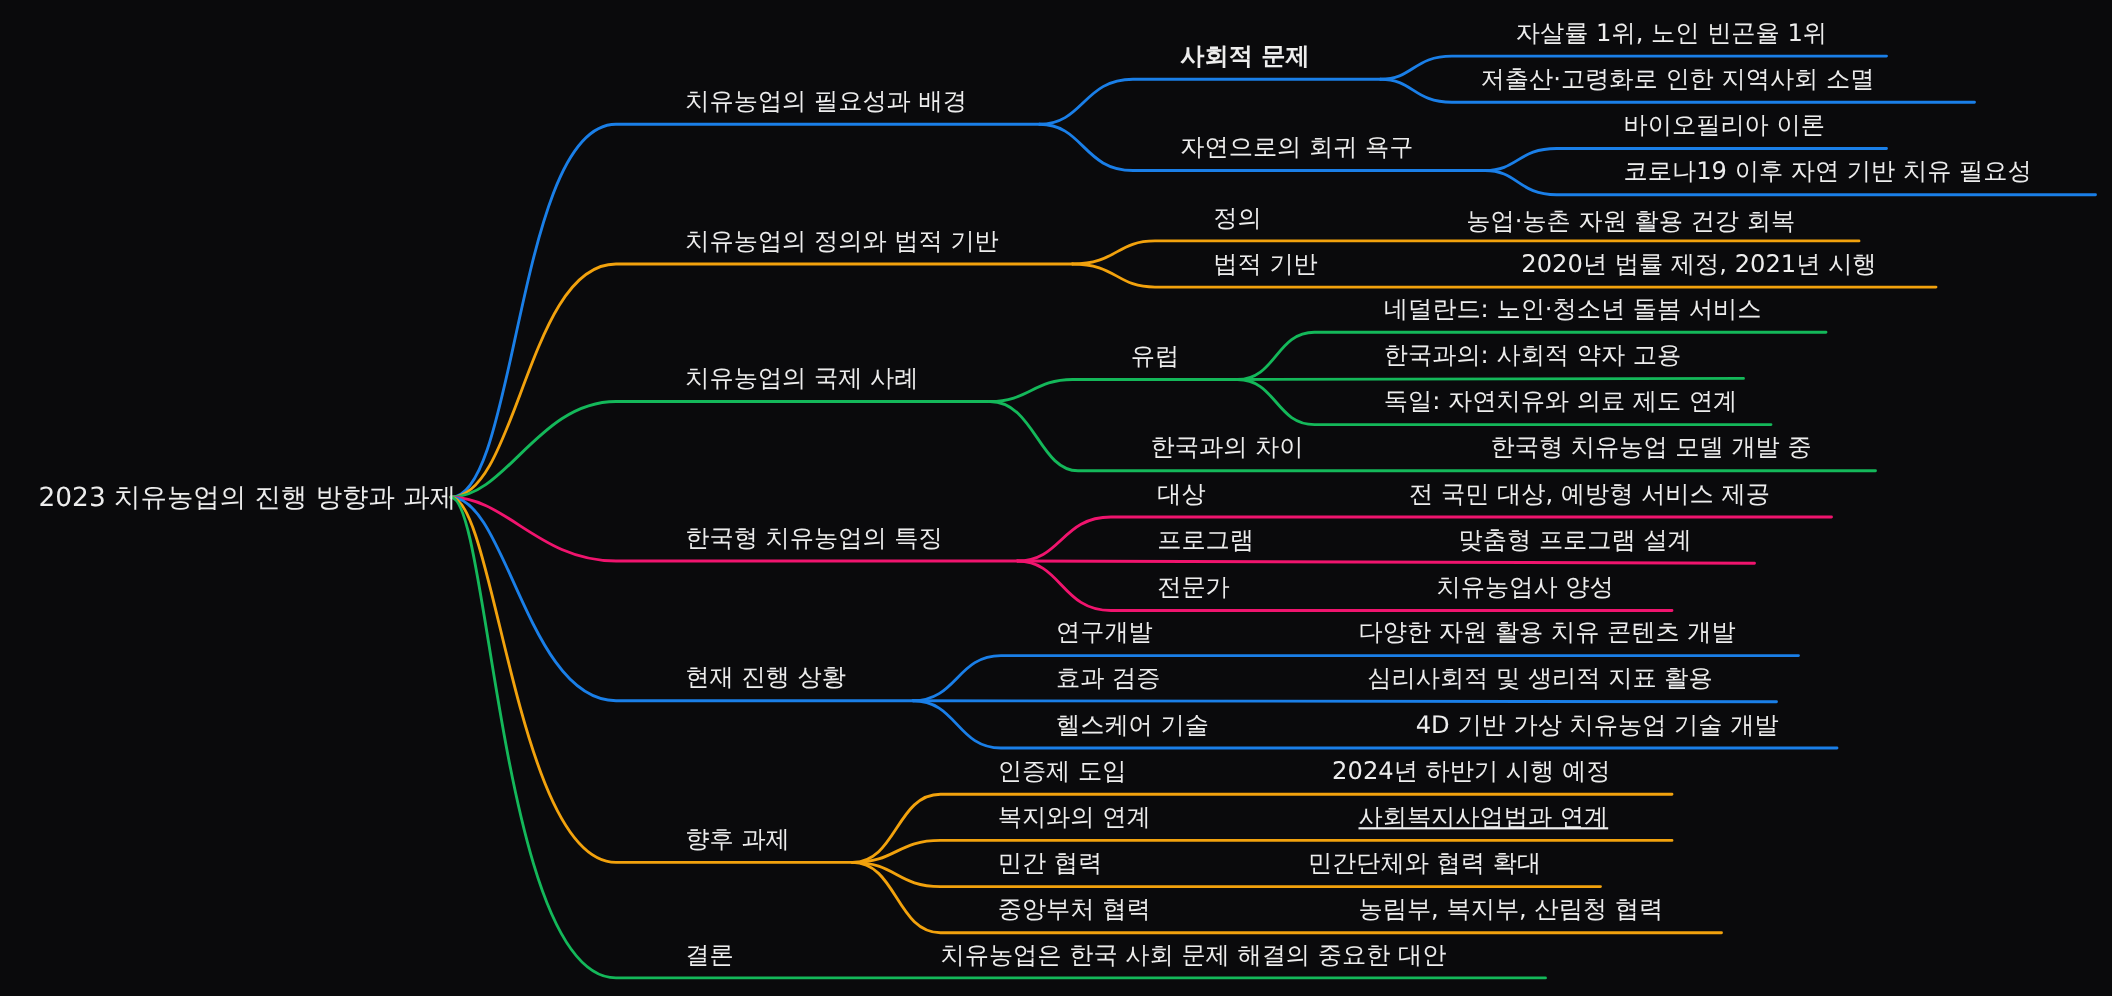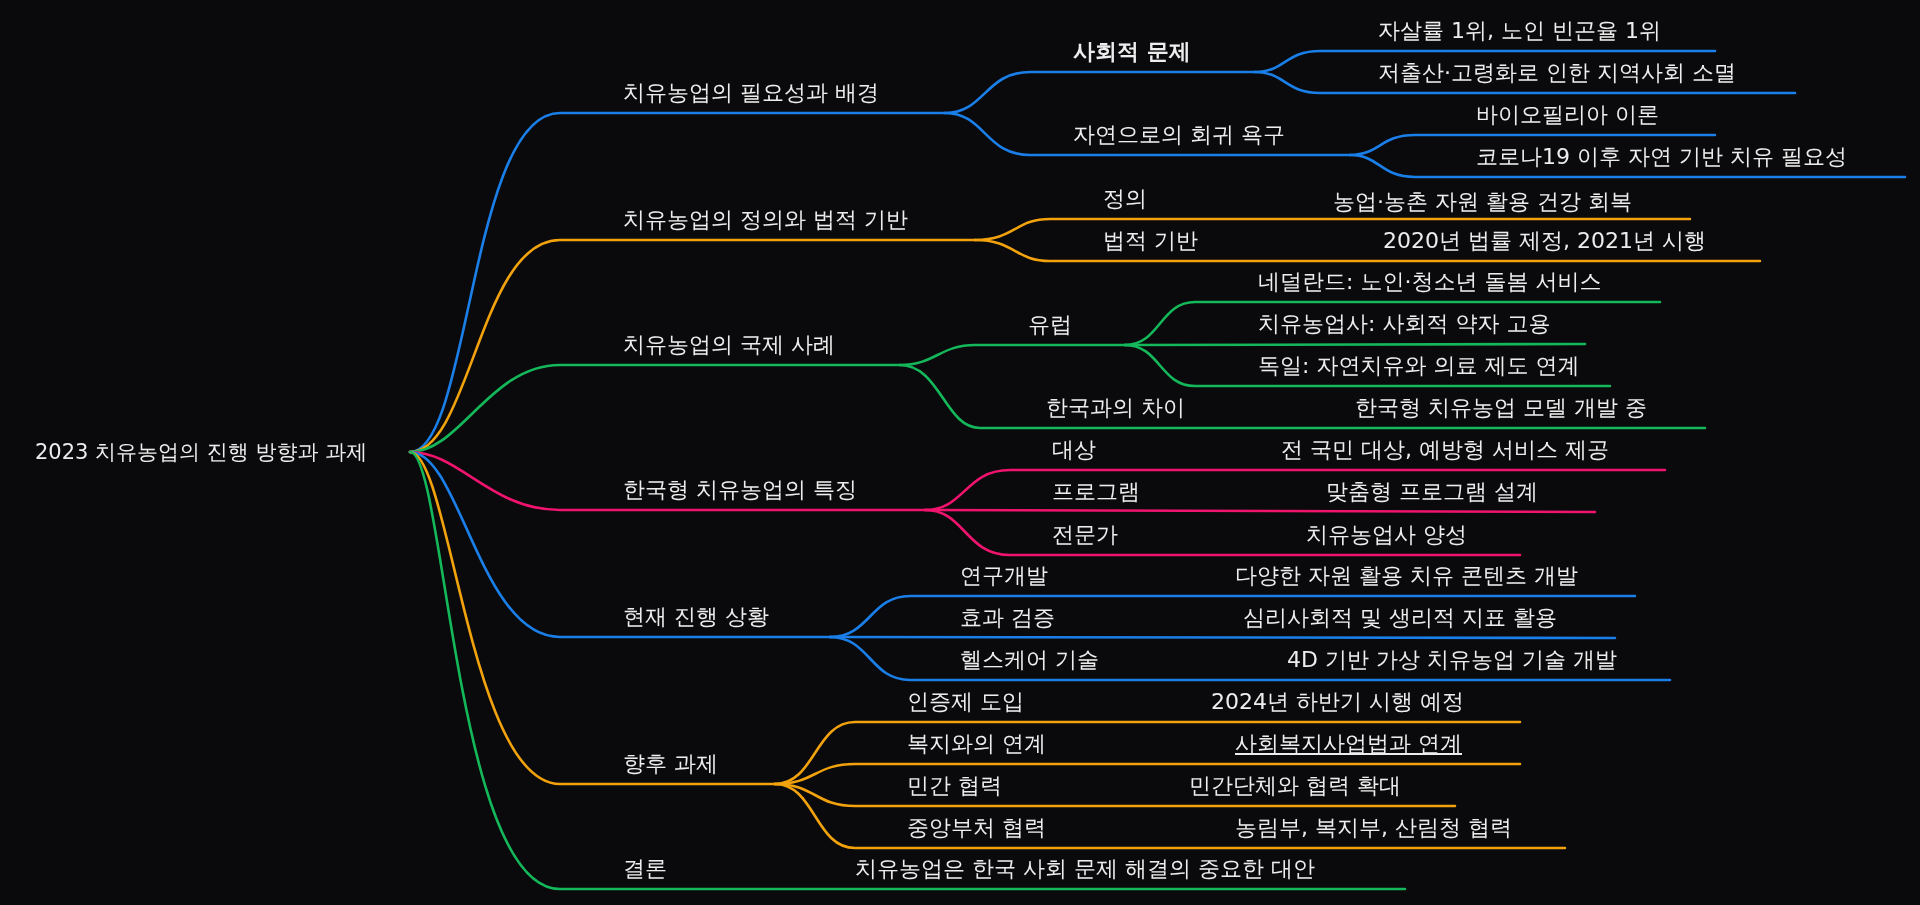--- a/index.html
+++ b/index.html
@@ -1,20 +1,20 @@
 <!DOCTYPE html>
 <html><head>
 <meta charset="utf-8">
 <style>
   html, body { margin:0; padding:0; background:#0a0a0c; }
   body { width:1920px; height:905px; position:relative; overflow:hidden;
          font-family:"DejaVu Sans","Liberation Sans",sans-serif; color:#ececec; }
   svg.links { position:absolute; left:0; top:0; }
   .lbl { position:absolute; white-space:nowrap; font-size:22px; line-height:26px; color:#ededed; }
-  .root { font-size:21px; }
+  .root { font-size:24px; }
 </style>
 </head>
 <body>
 
 <svg class="links" width="1920" height="905" viewBox="0 0 1920 905" fill="none" stroke-width="2.6" stroke-linecap="round">
 
   <g>
     <path stroke="#1a7fe8" d="M410 452 C 470 452, 470 113, 560 113 L 945 113"></path>
     <path stroke="#f2a20d" d="M410 452 C 470 452, 480 240, 560 240 L 975 240"></path>
     <path stroke="#14b85a" d="M410 452 C 460 452, 490 365, 560 365 L 900 365"></path>
@@ -65,34 +65,34 @@
     <path d="M775 784 C 815 784, 815 848, 855 848 L 1565 848"></path>
   </g>
 </svg>
 
 <div class="lbl root" style="left:35px; top:439px;">2023 치유농업의 진행 방향과 과제</div>
 
 <div class="lbl" style="left:623px; top:80px;">치유농업의 필요성과 배경</div>
 <div class="lbl" style="left:1073px; top:39px;font-weight:bold;">사회적 문제</div>
 <div class="lbl" style="left:1073px; top:122px;">자연으로의 회귀 욕구</div>
 <div class="lbl" style="left:1378px; top:18px;">자살률 1위, 노인 빈곤율 1위</div>
-<div class="lbl" style="left:1378px; top:60px;text-align:right;">저출산·고령화로 인한 지역사회 소멸</div>
+<div class="lbl" style="left:1346px; top:60px;text-align:right;">저출산·고령화로 인한 지역사회 소멸</div>
 <div class="lbl" style="left:1476px; top:102px;">바이오필리아 이론</div>
 <div class="lbl" style="left:1476px; top:144px;">코로나19 이후 자연 기반 치유 필요성</div>
 
 <div class="lbl" style="left:623px; top:207px;">치유농업의 정의와 법적 기반</div>
 <div class="lbl" style="left:1103px; top:186px;">정의</div>
 <div class="lbl" style="left:1103px; top:228px;">법적 기반</div>
 <div class="lbl" style="left:1333px; top:189px;text-align:center;">농업·농촌 자원 활용 건강 회복</div>
 <div class="lbl" style="left:1383px; top:228px;">2020년 법률 제정, 2021년 시행</div>
 
 <div class="lbl" style="left:623px; top:332px;">치유농업의 국제 사례</div>
 <div class="lbl" style="left:1028px; top:312px;">유럽</div>
 <div class="lbl" style="left:1258px; top:269px;">네덜란드: 노인·청소년 돌봄 서비스</div>
-<div class="lbl" style="left:1258px; top:311px;">치유농업사: 사회적 약자 고용</div>
+<div class="lbl" style="left:1258px; top:311px;">한국과의: 사회적 약자 고용</div>
 <div class="lbl" style="left:1258px; top:353px;">독일: 자연치유와 의료 제도 연계</div>
 <div class="lbl" style="left:1028px; top:395px;margin-left:18px;">한국과의 차이</div>
 <div class="lbl" style="left:1355px; top:395px;">한국형 치유농업 모델 개발 중</div>
 
 <div class="lbl" style="left:623px; top:477px;">한국형 치유농업의 특징</div>
 <div class="lbl" style="left:1052px; top:437px;">대상</div>
 <div class="lbl" style="left:1052px; top:479px;">프로그램</div>
 <div class="lbl" style="left:1052px; top:522px;">전문가</div>
 <div class="lbl" style="left:1281px; top:437px;">전 국민 대상, 예방형 서비스 제공</div>
 <div class="lbl" style="left:1326px; top:479px;">맞춤형 프로그램 설계</div>

